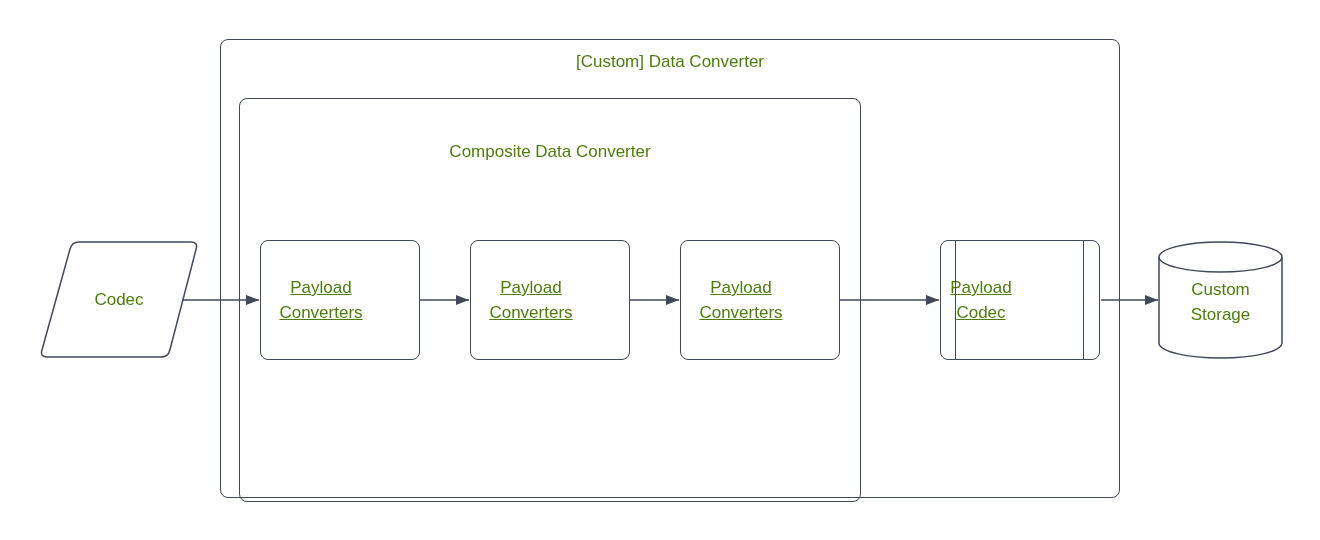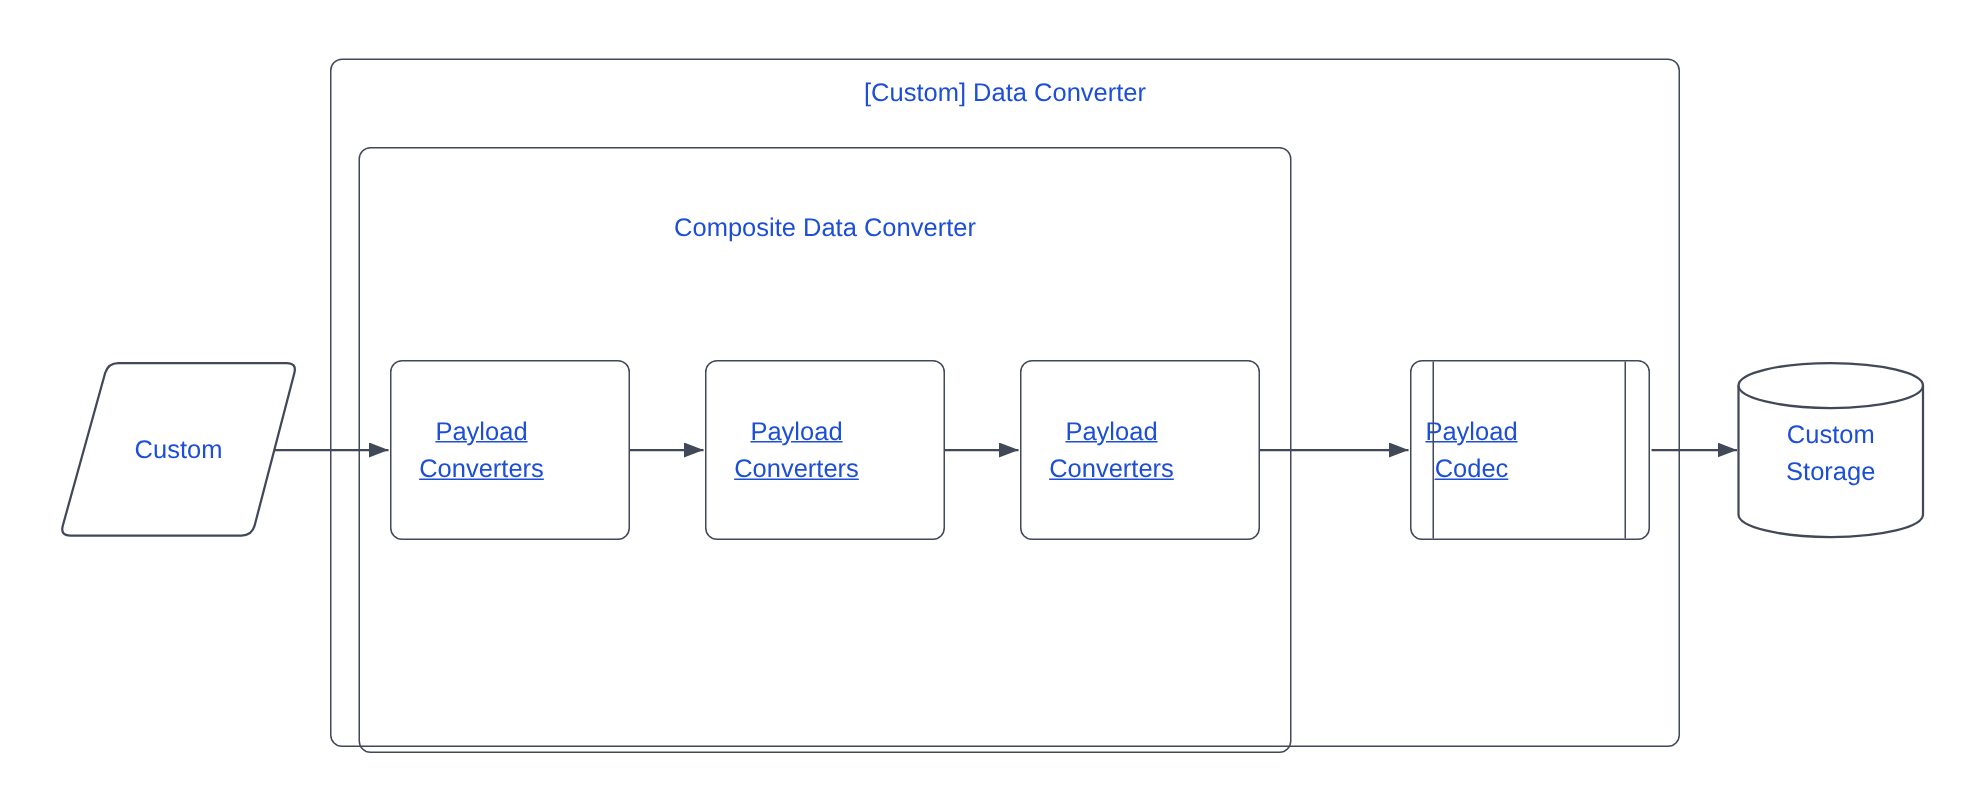--- a/index.html
+++ b/index.html
@@ -7,21 +7,21 @@
     padding: 0;
     background: #ffffff;
   }
   .canvas {
     position: relative;
     width: 1320px;
     height: 540px;
     background: #ffffff;
     font-family: "Liberation Sans", "DejaVu Sans", sans-serif;
     font-size: 17px;
-    color: #1d4ed8;
+    color: #4d7c0f;
     overflow: hidden;
   }
   .svg-layer {
     position: absolute;
     top: 0;
     left: 0;
     z-index: 1;
     pointer-events: none;
   }
   .shape {
@@ -115,20 +115,20 @@
     <div class="node-label w120">Payload Converters</div>
   </div>
 
   <div class="shape node" style="left:940px; top:240px; width:160px; height:120px;">
     <div class="codec-bar left"></div>
     <div class="codec-bar right"></div>
     <div class="node-label w80">Payload Codec</div>
   </div>
 
   <div class="free-label" style="left:40px; top:242px; width:158px; height:115px;">
-    <div class="node-label">Custom</div>
+    <div class="node-label">Codec</div>
   </div>
 
   <div class="free-label" style="left:1159px; top:246px; width:123px; height:112px;">
     <div class="node-label w92">Custom Storage</div>
   </div>
 
 </div>
 
 </body></html>

